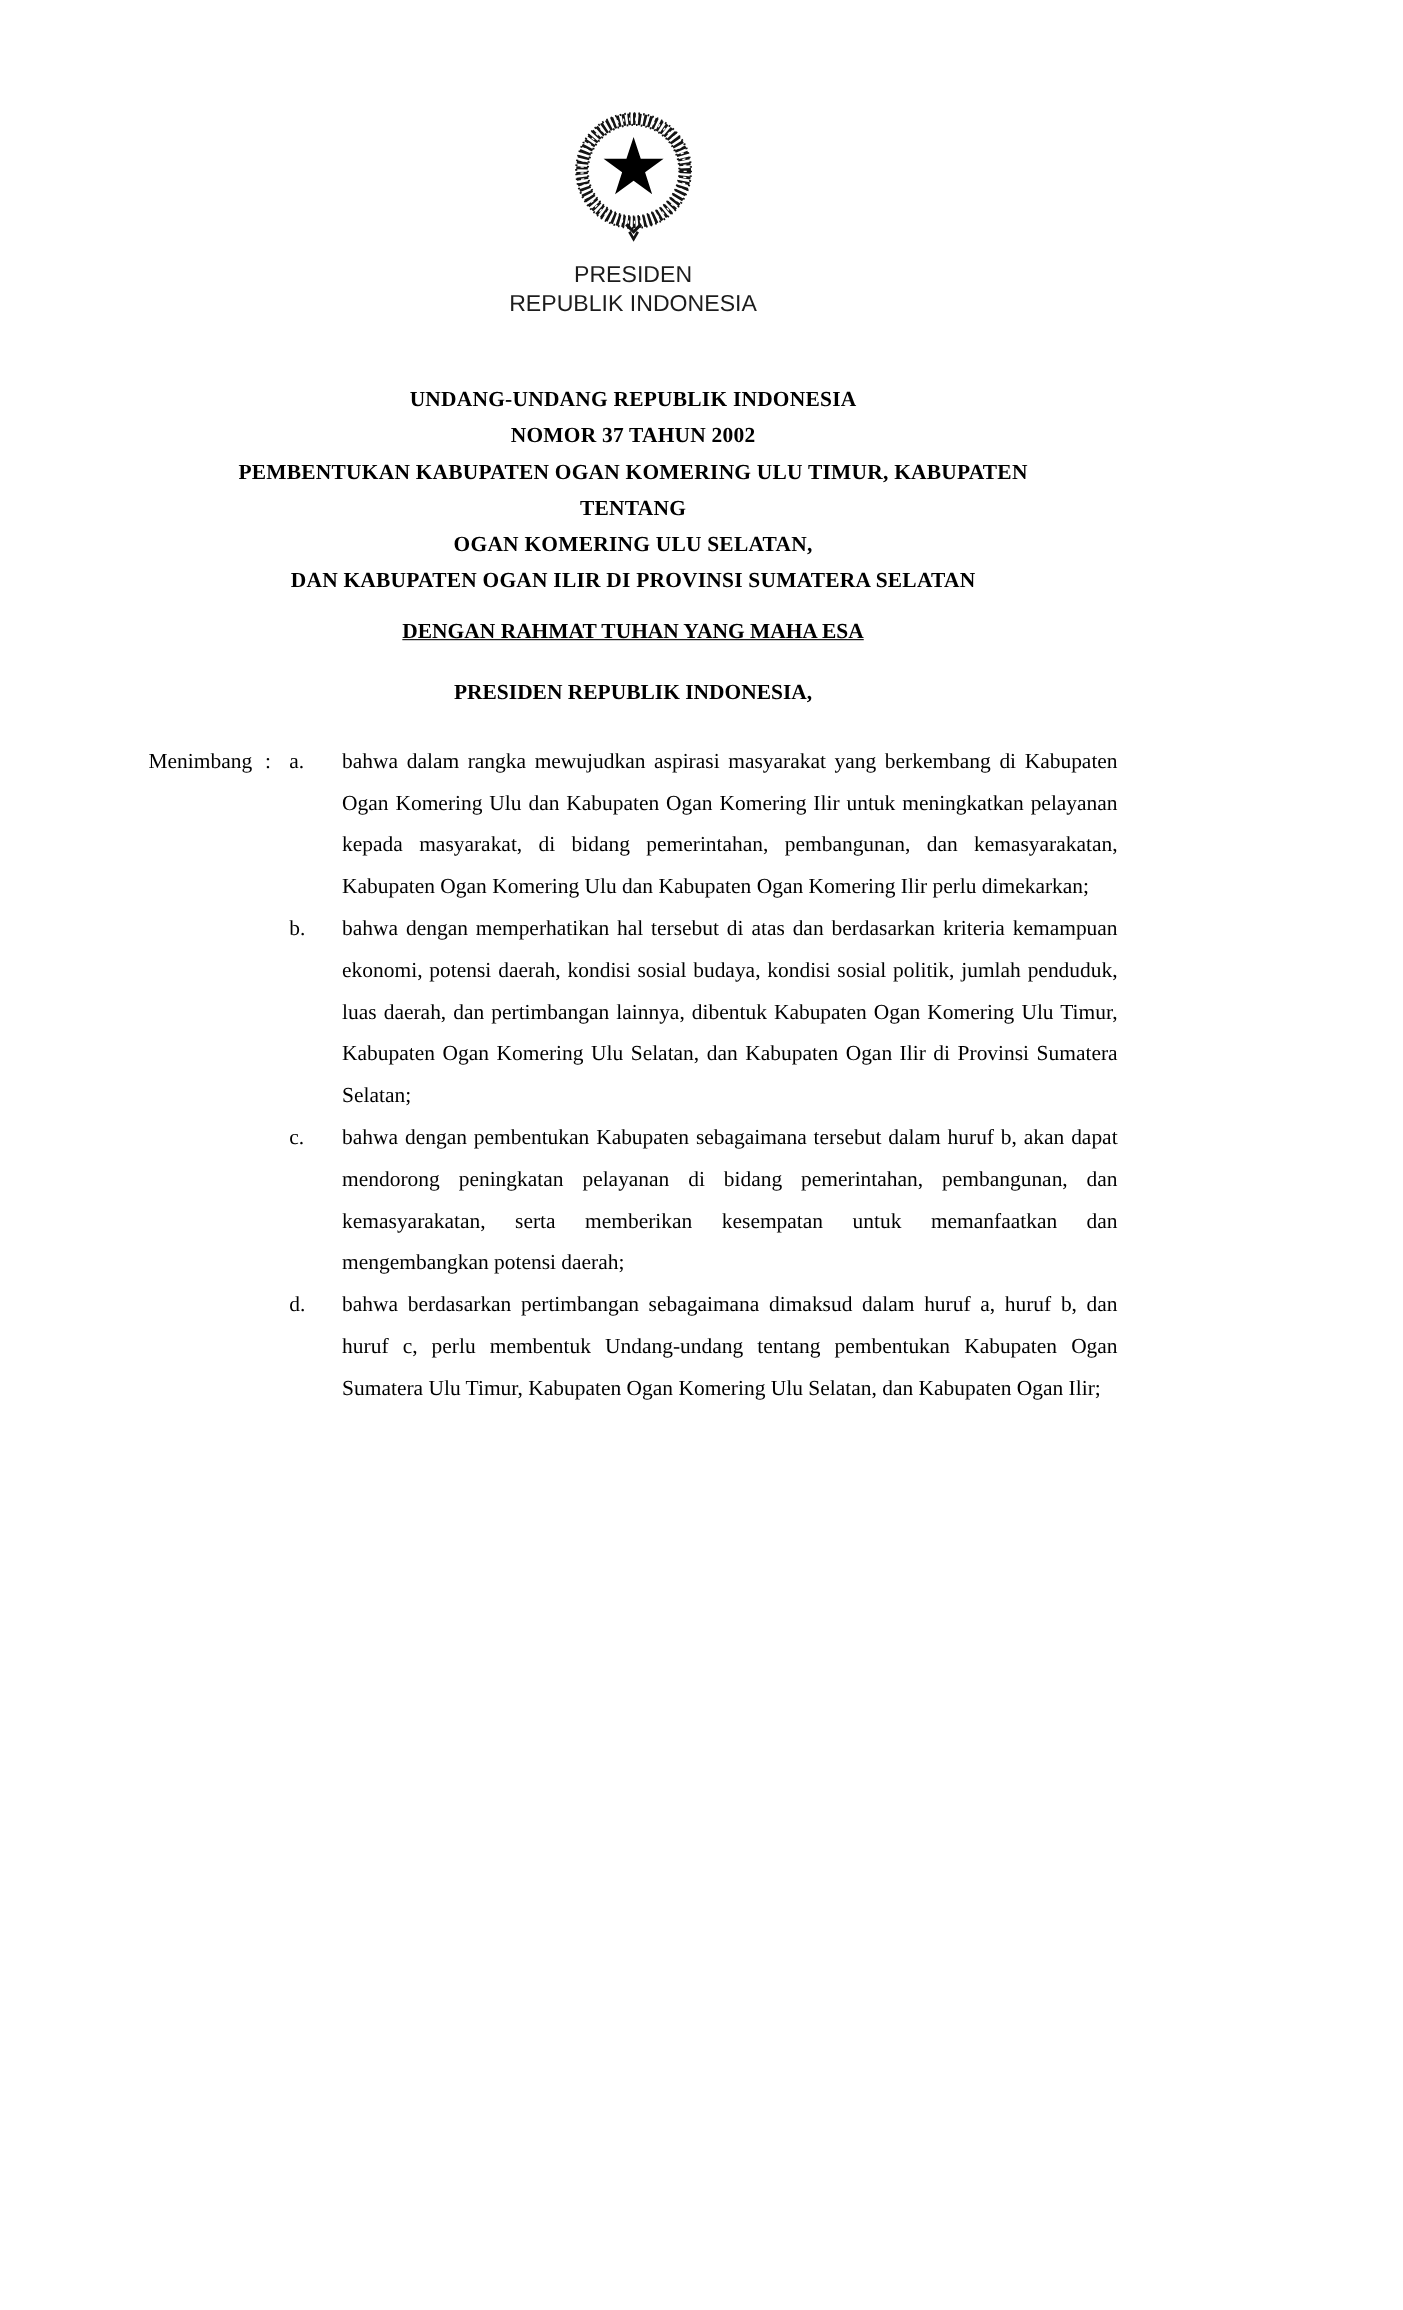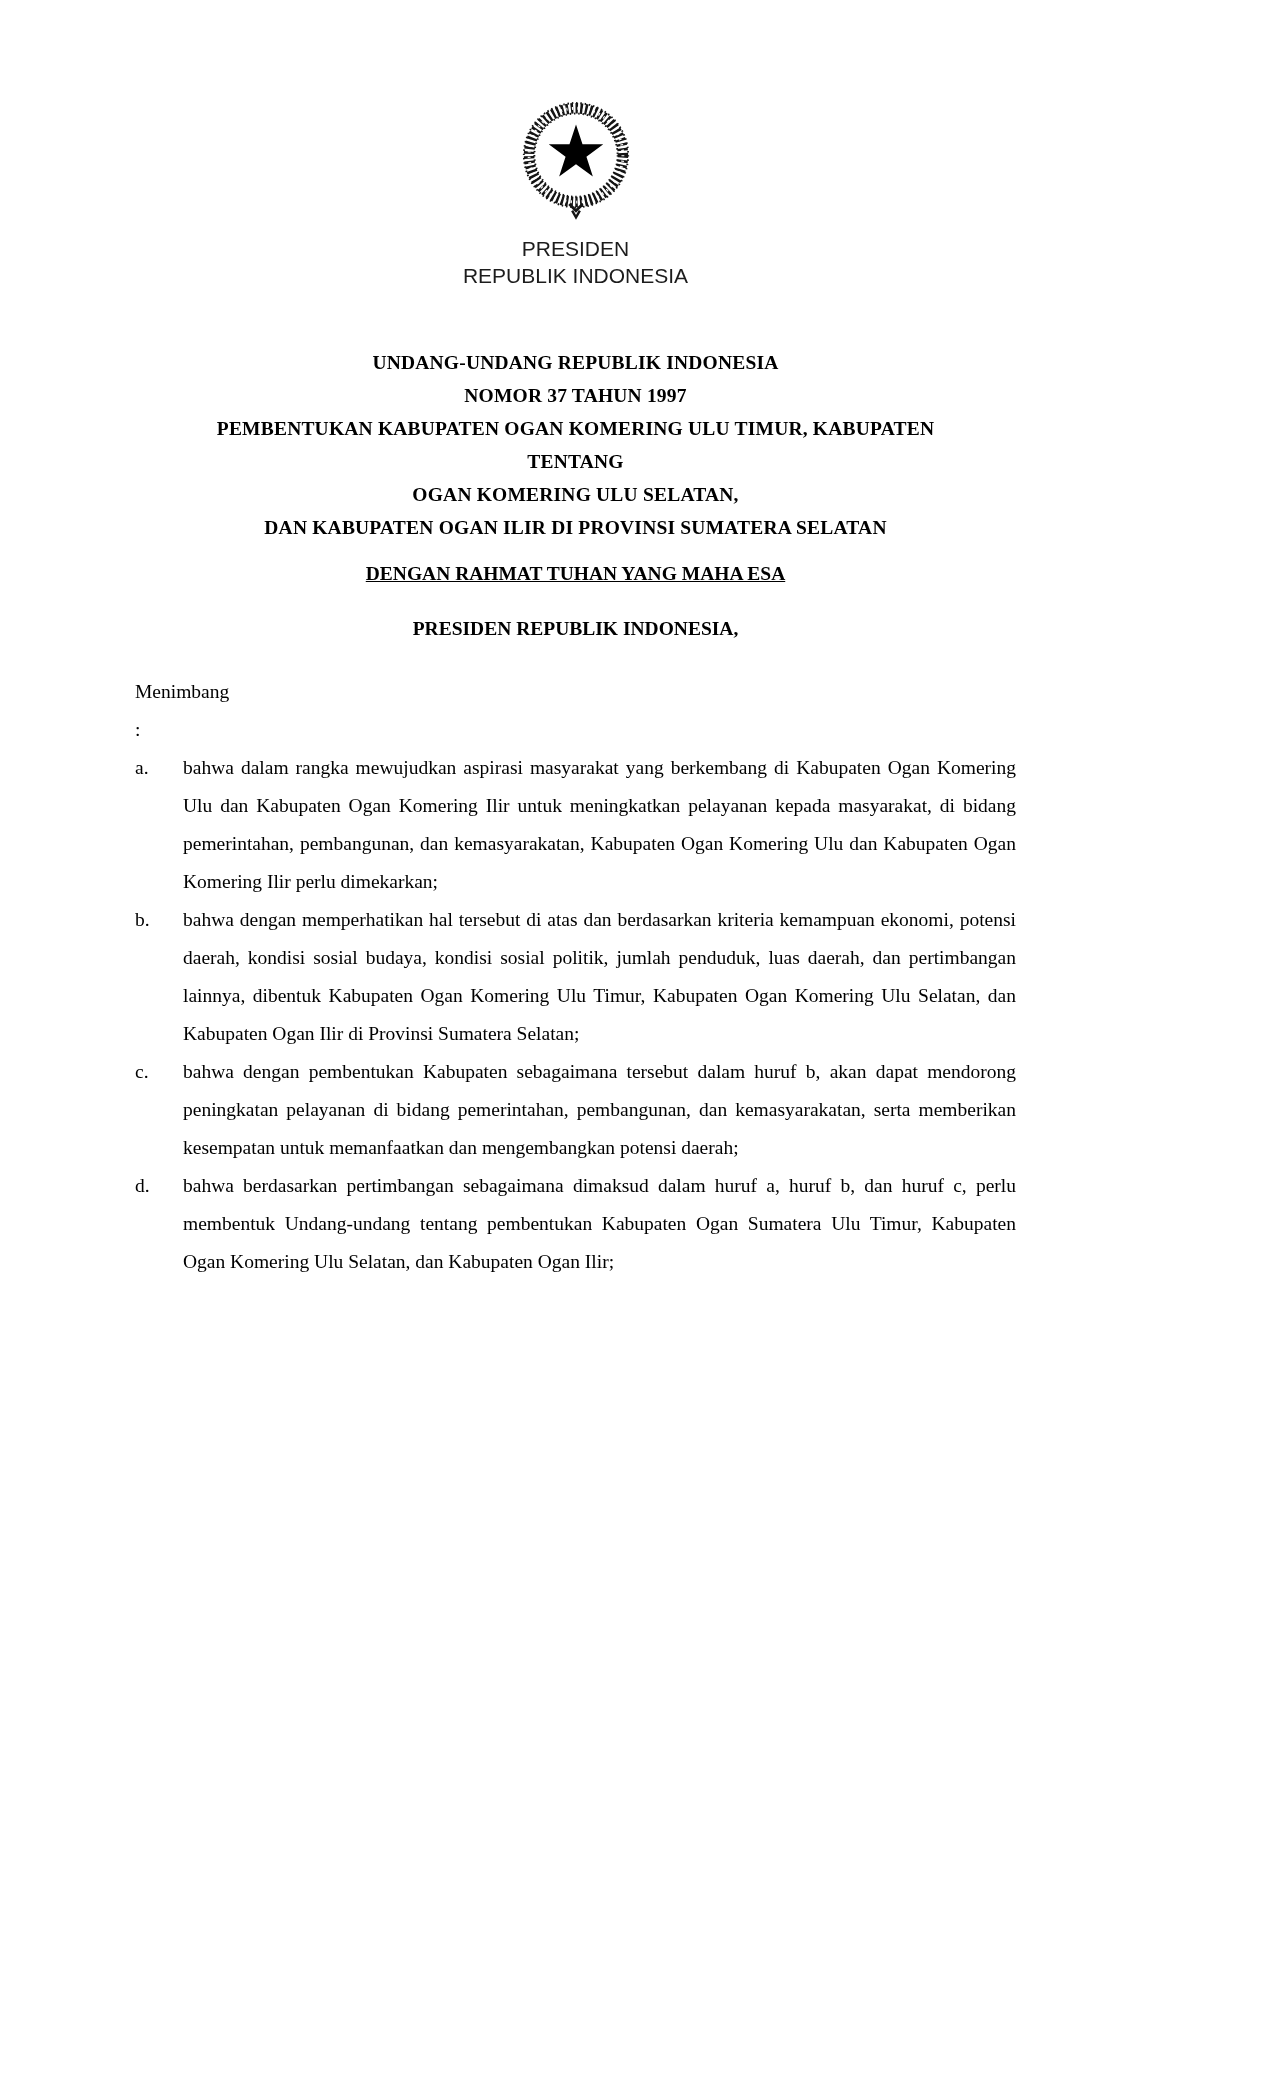--- a/index.html
+++ b/index.html
@@ -61,21 +61,20 @@
     font-size: 19.5px;
   }
 
   
   .considering {
     margin-top: 33px;
     display: flex;
     align-items: flex-start;
     font-size: 19.5px;
     line-height: 1.95;
-    flex-direction: column;
   }
   .consider-label { width: 106px; flex: 0 0 auto; }
   .consider-colon { width: 22px; flex: 0 0 auto; text-align: left; }
   .consider-items { flex: 1 1 auto; }
   .consider-item { display: flex; align-items: flex-start; }
   .item-letter { width: 48px; flex: 0 0 auto; }
   .item-text { flex: 1 1 auto; text-align: justify; text-justify: inter-word; }
 
   
   .catchword {
@@ -104,21 +103,21 @@
     </svg>
   </div>
 
   <div class="letterhead">
     <div>PRESIDEN</div>
     <div>REPUBLIK INDONESIA</div>
   </div>
 
   <div class="title-block">
     <div>UNDANG-UNDANG REPUBLIK INDONESIA</div>
-    <div>NOMOR 37 TAHUN 1997</div>
+    <div>NOMOR 37 TAHUN 2002</div>
     <div>PEMBENTUKAN KABUPATEN OGAN KOMERING ULU TIMUR, KABUPATEN</div>
     <div>TENTANG</div>
     <div>OGAN KOMERING ULU SELATAN,</div>
     <div>DAN KABUPATEN OGAN ILIR DI PROVINSI SUMATERA SELATAN</div>
   </div>
 
   <div class="grace-line">DENGAN RAHMAT TUHAN YANG MAHA ESA</div>
   <div class="authority-line">PRESIDEN REPUBLIK INDONESIA,</div>
 
   <div class="considering">

